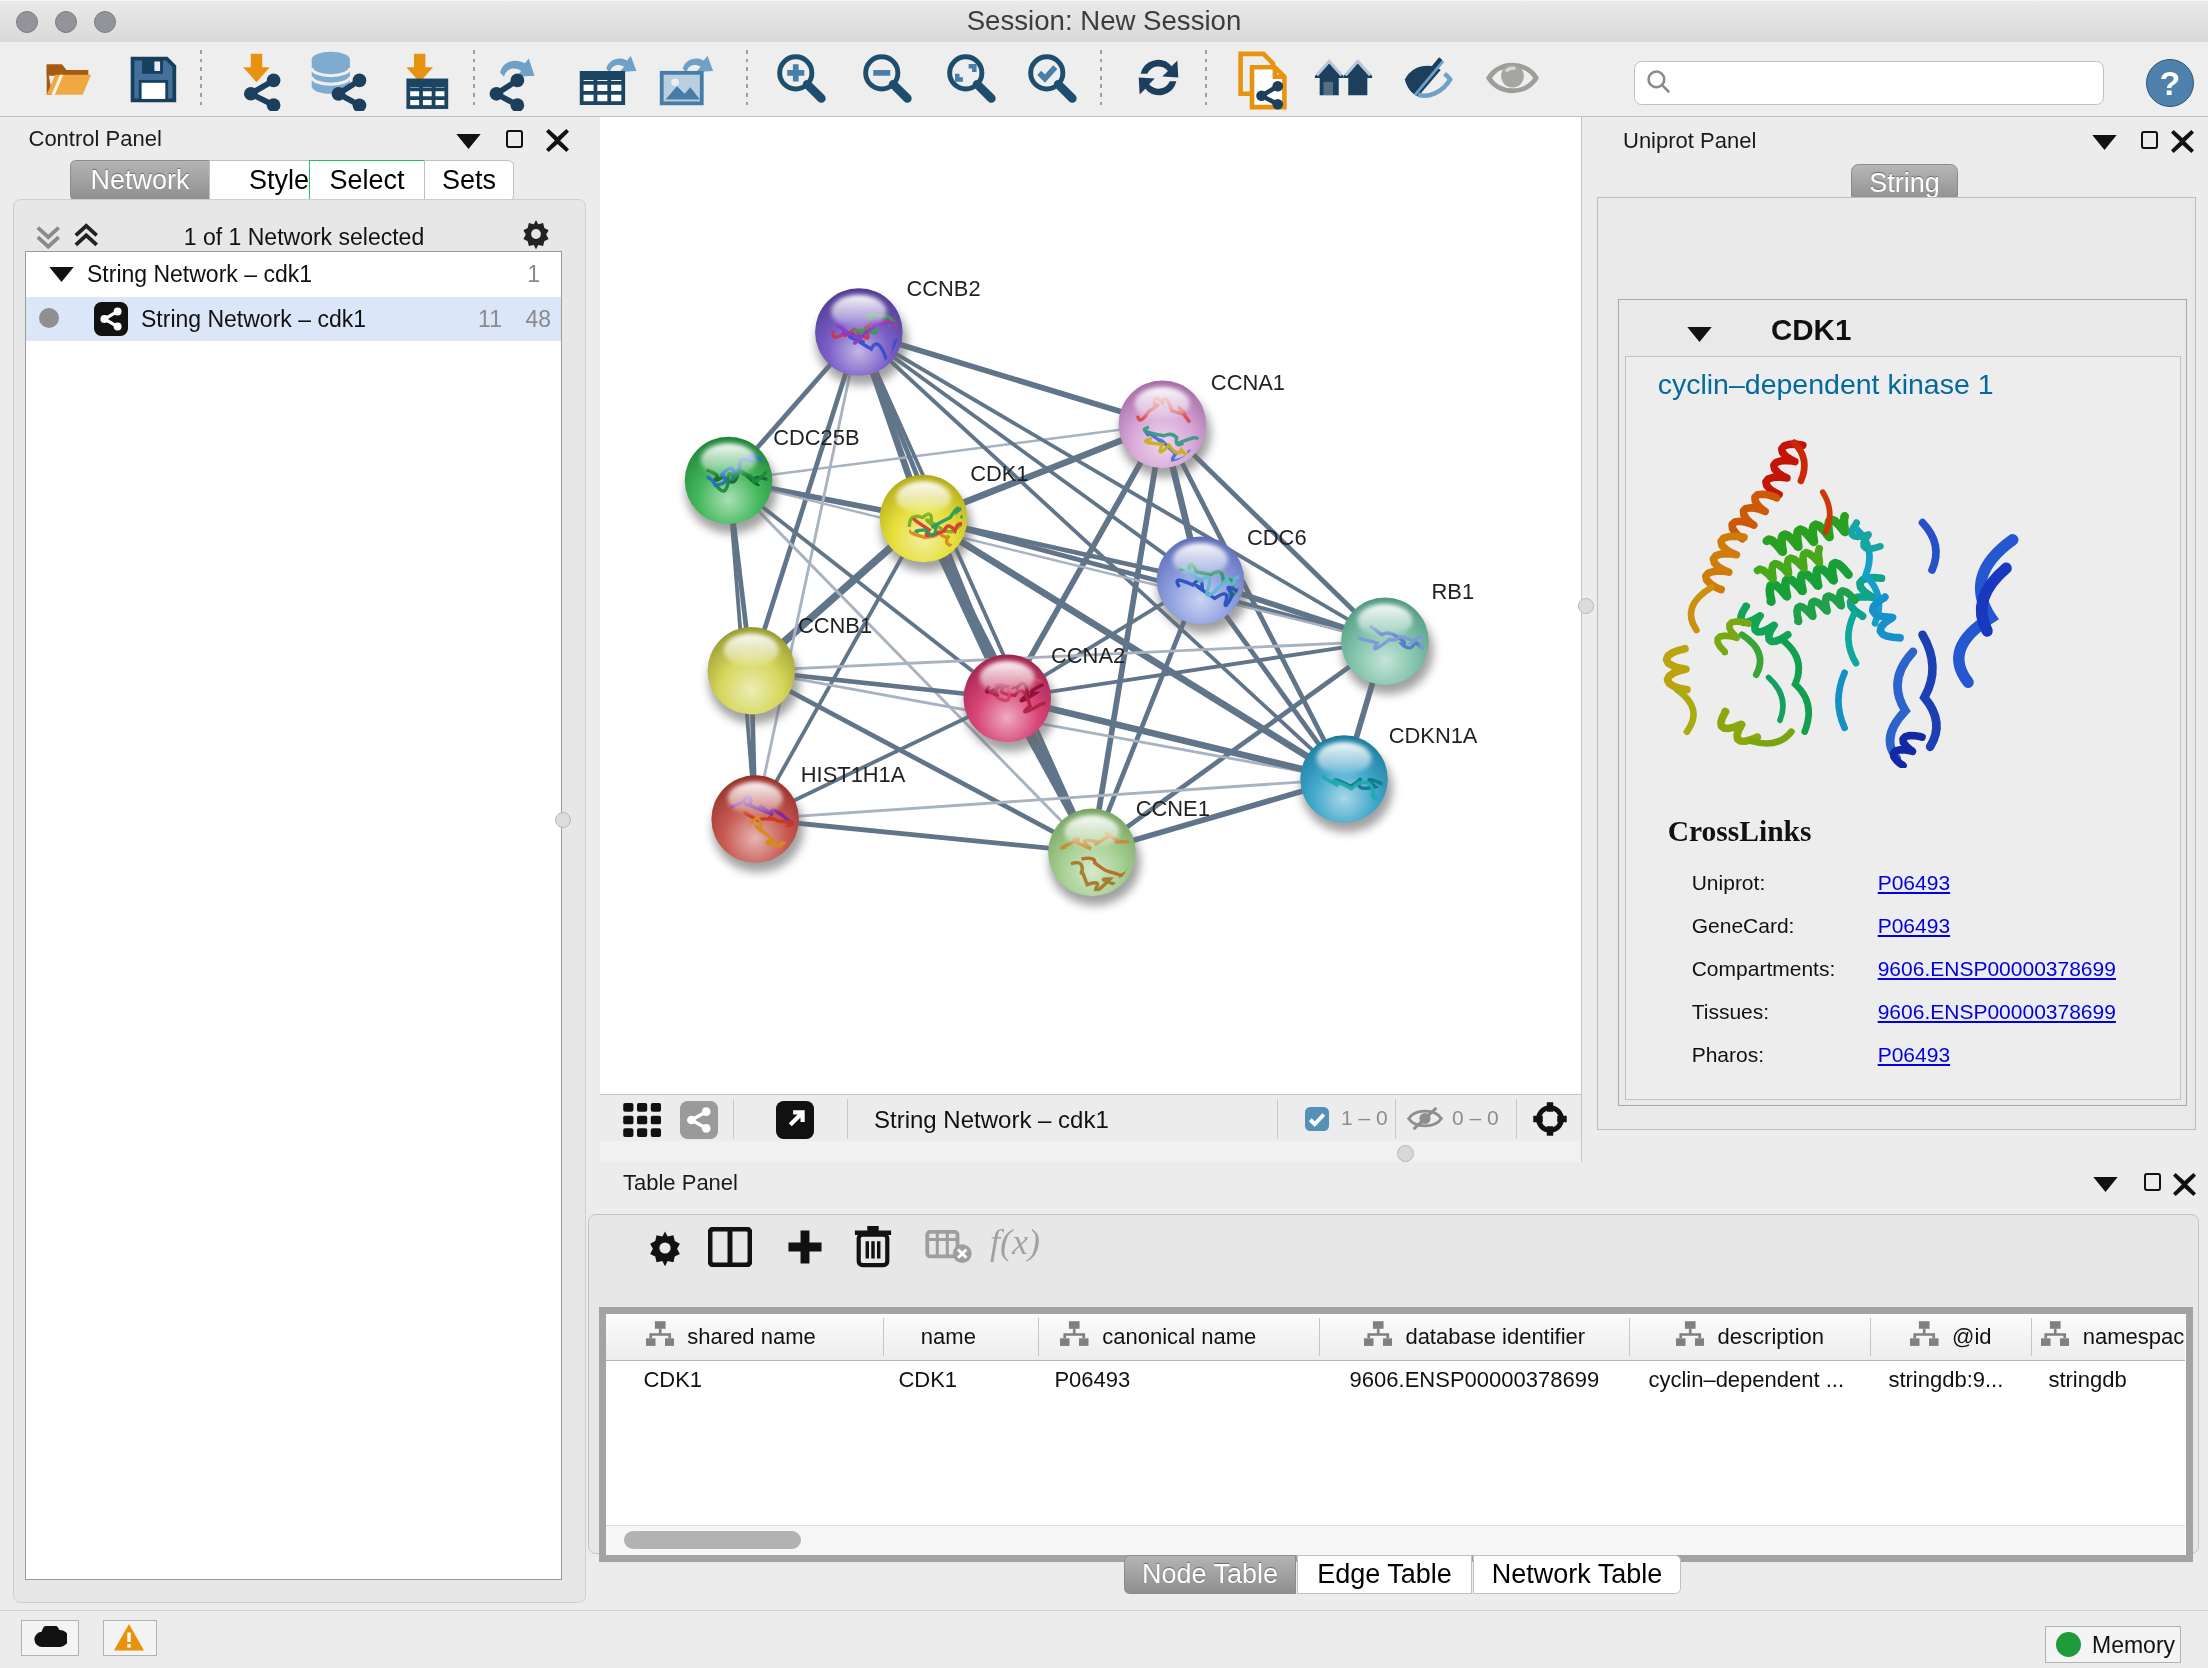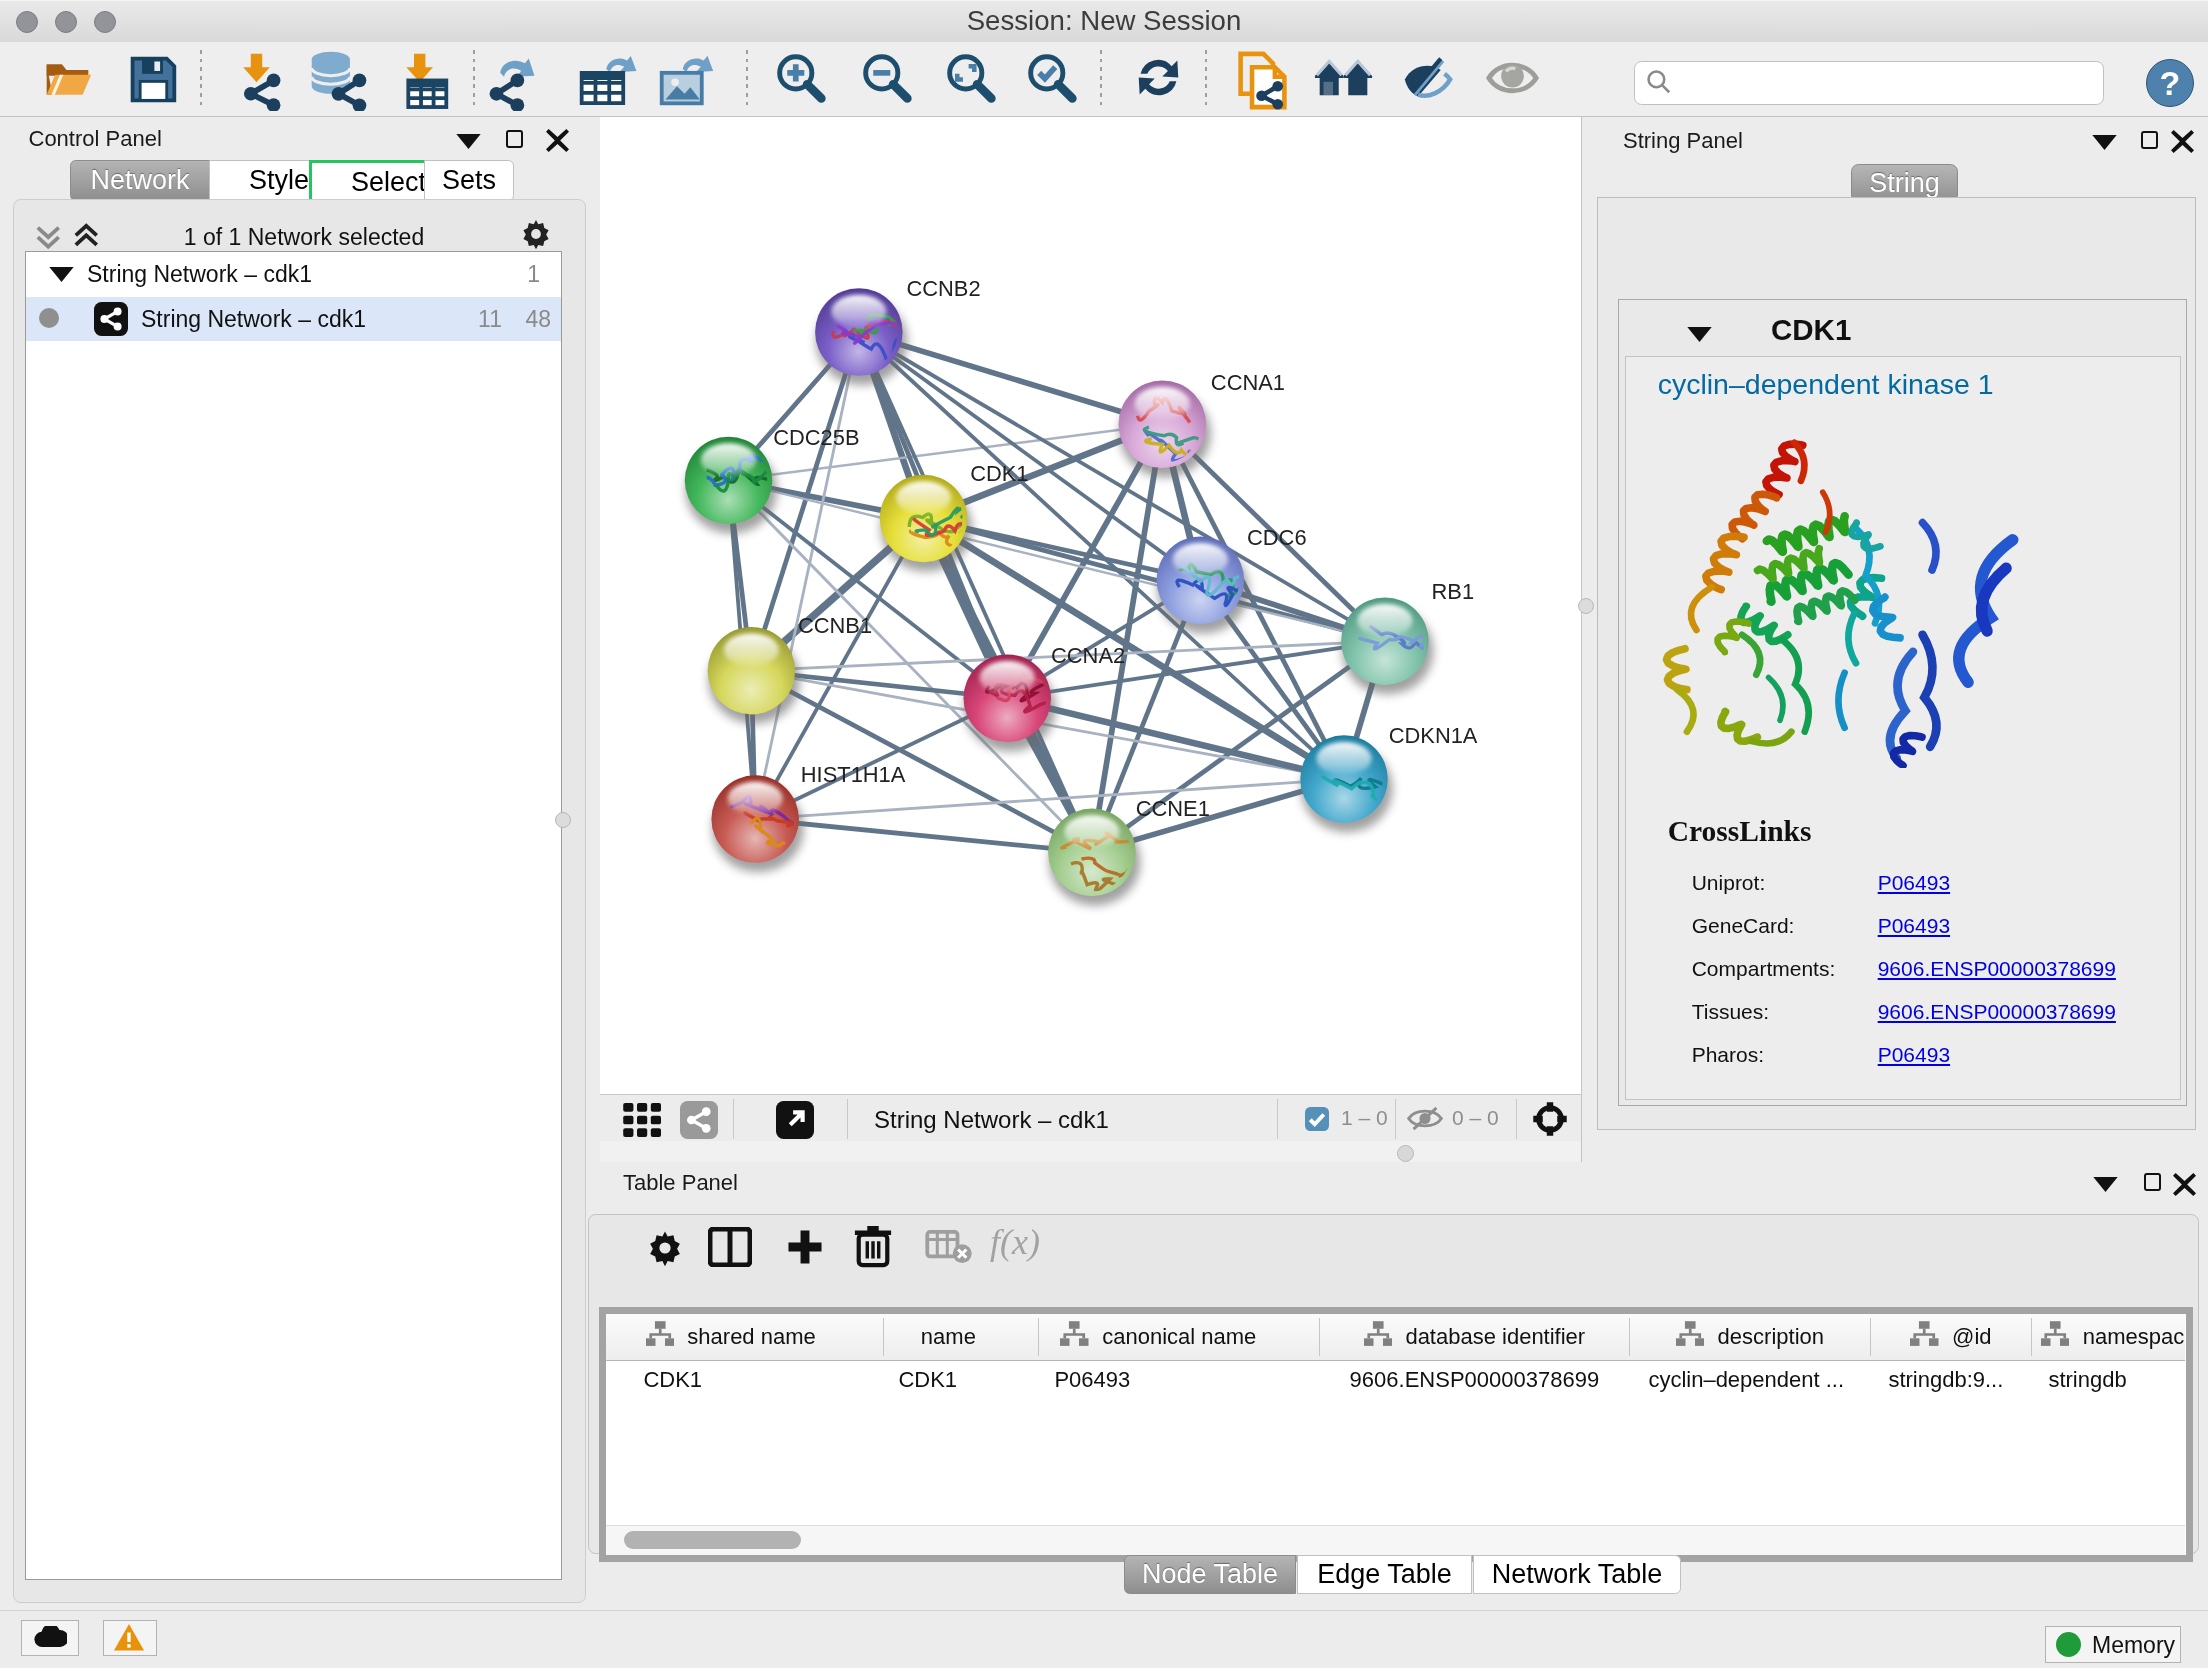--- a/index.html
+++ b/index.html
@@ -162,21 +162,21 @@
       <path d="M0 0 h13 l-6.5 8z" fill="#111"></path>
     </svg>
   <div class="abs" style="left:506px;top:13.3px;width:13.3px;height:13.3px;border:2.9px solid #111;border-radius:2.9px"></div>
   <svg class="abs" style="left:546px;top:12.4px" width="23" height="23" viewBox="0 0 13 13">
       <path d="M1.5 0 L6.5 4.5 L11.5 0 L13 1.5 L8 6.5 L13 11.5 L11.5 13 L6.5 8.5 L1.5 13 L0 11.5 L5 6.5 L0 1.5z" fill="#111"></path>
     </svg>
 
   <div class="abs" style="left:70px;top:43px;width:443px;height:39px;font-size:27px">
     <div class="abs tabsel" style="left:0;top:0;width:138px;height:39px;border:1px solid #8c8c8c;border-radius:5.7px 0 0 5.7px;text-align:center;line-height:38px;text-shadow:0 -1px 1px #6a6a6a">Network</div>
     <div class="abs tab" style="left:139px;top:0;width:99px;height:39px;border:1px solid #c0c0c0;text-align:right;line-height:38px">Style</div>
-    <div class="abs tab" style="left:239px;top:0;width:114px;height:39px;border:3px solid #22c55e;text-align:right;line-height:38px">Select</div>
+    <div class="abs tab" style="left:239px;top:0;width:114px;height:39px;border:1px solid #22c55e;text-align:center;line-height:38px">Select</div>
     <div class="abs tab" style="left:354px;top:0;width:88px;height:39px;border:1px solid #c0c0c0;border-radius:0 5.7px 5.7px 0;text-align:center;line-height:38px">Sets</div>
   </div>
 
   <div class="abs" style="left:13.3px;top:82px;width:571px;height:1402px;background:#e7e7e7;border:1px solid #cdcdcd;border-radius:7.6px"></div>
 
   <svg class="abs" style="left:34px;top:105px" width="28.5" height="28.5" viewBox="0 0 15 15">
       <path d="M2 3 l5.5 5 L13 3 M2 8 l5.5 5 L13 8" stroke="#8a8a8a" stroke-width="2" fill="none"></path>
     </svg>
   <svg class="abs" style="left:72px;top:105px" width="28.5" height="28.5" viewBox="0 0 15 15">
       <path d="M2 7 l5.5-5 L13 7 M2 12 l5.5-5 L13 12" stroke="#222" stroke-width="2" fill="none"></path>
@@ -519,21 +519,21 @@
     <circle cx="10" cy="10" r="6" fill="none" stroke="#111" stroke-width="2.6"></circle>
     <path d="M10 1.2 v5 M10 13.8 v5 M1.2 10 h5 M13.8 10 h5" stroke="#111" stroke-width="3.4"></path>
   </svg>
 </div>
 
 <div class="abs" style="left:600px;top:1141px;width:981px;height:21px;background:#f1f1f1">
   <div class="abs" style="left:797px;top:3.8px;width:15px;height:15px;border-radius:50%;background:#d8d8d8;border:1px solid #b8b8b8"></div>
 </div>
 
 <div id="rpanel" class="abs" style="left:1581px;top:117px;width:628px;height:1493px;background:#ececec;border-left:1px solid #c4c4c4">
-  <div class="abs panelhdr" style="left:41px;top:10.5px">String Panel</div>
+  <div class="abs panelhdr" style="left:41px;top:10.5px">Uniprot Panel</div>
   <svg class="abs" style="left:510px;top:18px" width="25" height="15" viewBox="0 0 13 8">
       <path d="M0 0 h13 l-6.5 8z" fill="#111"></path>
     </svg>
   <div class="abs" style="left:559px;top:14.3px;width:13.3px;height:13.3px;border:2.9px solid #111;border-radius:2.9px"></div>
   <svg class="abs" style="left:589px;top:13.3px" width="23" height="23" viewBox="0 0 13 13">
       <path d="M1.5 0 L6.5 4.5 L11.5 0 L13 1.5 L8 6.5 L13 11.5 L11.5 13 L6.5 8.5 L1.5 13 L0 11.5 L5 6.5 L0 1.5z" fill="#111"></path>
     </svg>
   <div class="abs" style="left:269px;top:47px;width:105px;height:38px;background:linear-gradient(#b6b6b6,#8e8e8e);border:1px solid #8a8a8a;border-radius:7.6px;color:#fff;font-size:27px;text-align:center;line-height:36px;text-shadow:0 -1px 1px #6a6a6a">String</div>
   <div class="abs" style="left:15px;top:80px;width:597px;height:931px;background:#e9e9e9;border:1px solid #bdbdbd"></div>
   <div class="abs" style="left:36px;top:182px;width:567px;height:805px;background:#e9e9e9;border:1px solid #a8a8a8">

